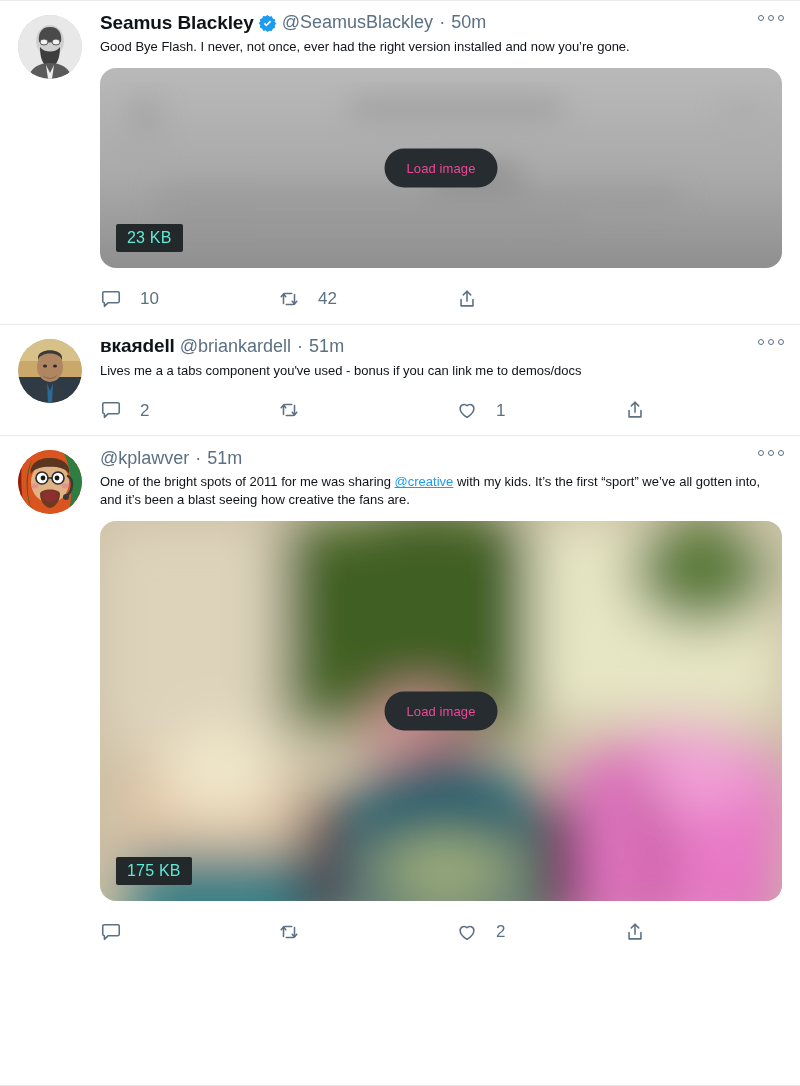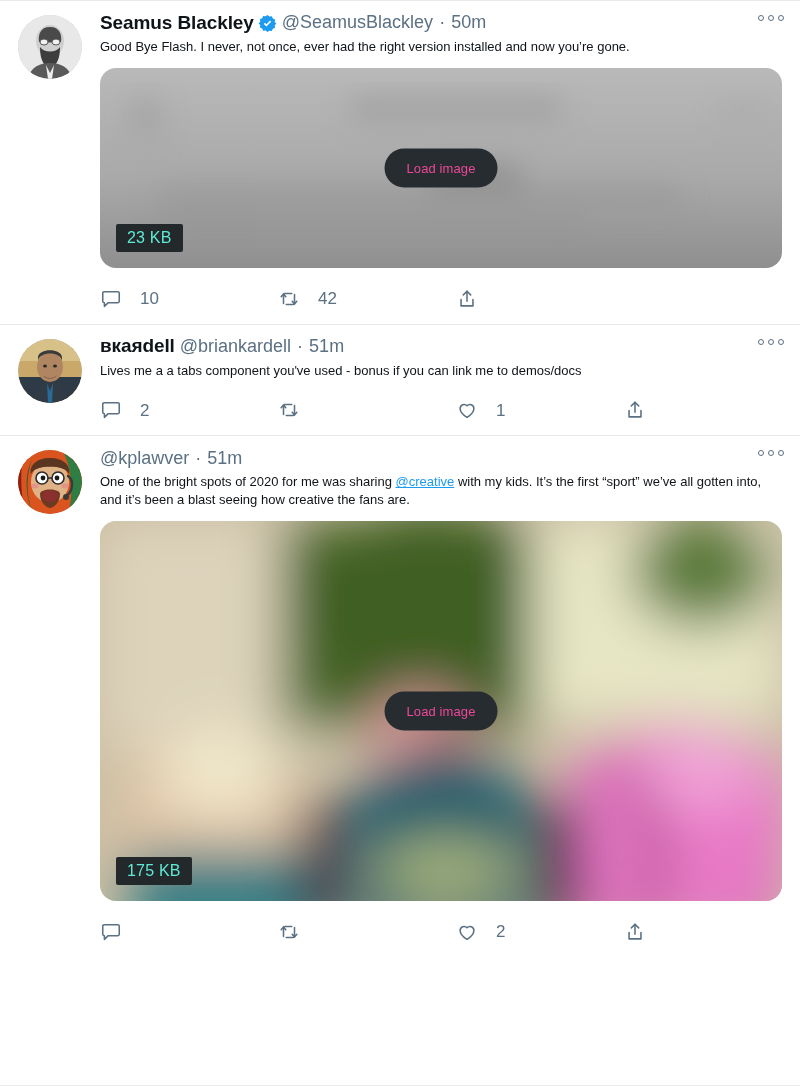--- a/index.html
+++ b/index.html
@@ -368,21 +368,21 @@
       </div>
     </div>
 
     <div class="body-col">
       <div class="tweet-head">
         <span class="handle">@kplawver</span>
         <span class="sep">·</span>
         <span class="time">51m</span>
       </div>
 
-      <div class="tweet-text"><span>One of the bright spots of 2020 for me was sharing </span><a class="mention" href="#">@creative</a><span> with my kids. It’s the first “sport” we’ve all gotten into, and it’s been a blast seeing how creative the fans are.</span></div>
+      <div class="tweet-text"><span>One of the bright spots of 2011 for me was sharing </span><a class="mention" href="#">@creative</a><span> with my kids. It’s the first “sport” we’ve all gotten into, and it’s been a blast seeing how creative the fans are.</span></div>
 
       <div class="media photo">
         <svg class="blur" viewBox="0 0 680 380" preserveAspectRatio="none">
           <defs>
               <filter id="b2" x="-20%" y="-20%" width="140%" height="140%">
                 <feGaussianBlur stdDeviation="26"></feGaussianBlur>
               </filter>
             </defs>
           <rect width="680" height="380" fill="#cbbfa4"></rect>
           <g filter="url(#b2)">

